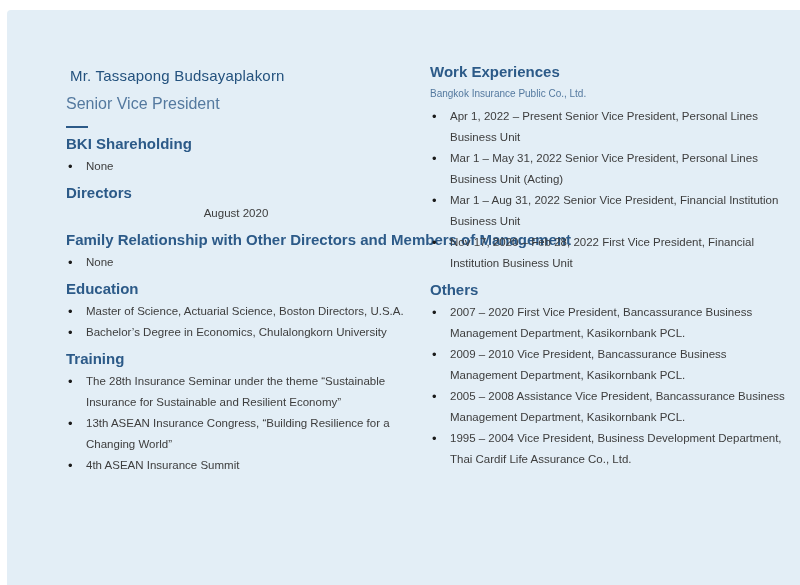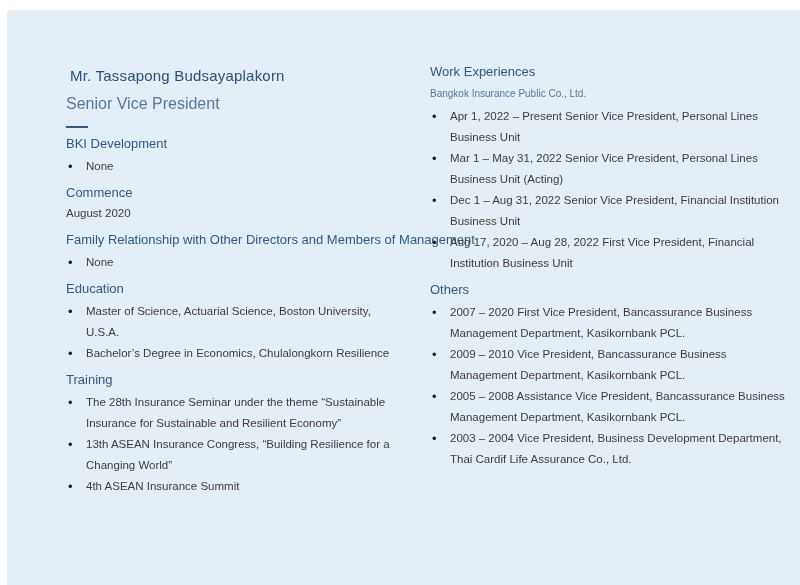--- a/index.html
+++ b/index.html
@@ -42,23 +42,23 @@
     color: var(--subheading-color, #54799f);
   }
   .divider {
     width: 22px;
     height: 2px;
     background: var(--heading-color, #2c5a88);
     margin-top: 14px;
   }
   h2.section-heading {
     margin: 8px 0 0 0;
-    font-size: 13px;
+    font-size: 15px;
     line-height: 16px;
-    font-weight: 400;
+    font-weight: 700;
     color: var(--heading-color, #2c5a88);
   }
   h2.nowrap { white-space: nowrap; }
   .subhead {
     margin-top: 6px;
     font-size: 10px;
     line-height: 16px;
     color: var(--subheading-color, #54799f);
   }
   ul.bullet-list {
@@ -77,57 +77,58 @@
     position: absolute;
     left: 2px;
     top: 0;
     font-size: 13px;
     color: #1a1a1a;
   }
   .text-para {
     margin-top: 2px;
     font-size: 11.5px;
     line-height: 21px;
+    text-align: center;
   }
 </style>
 </head>
 <body>
 
 <div class="panel">
 
   <div class="col col-left">
 
     <h1 class="person-name">Mr. Tassapong Budsayaplakorn</h1>
     <div class="subtitle">Senior Vice President</div>
     <div class="divider"></div>
 
     <section>
-      <h2 class="section-heading">BKI Development</h2>
+      <h2 class="section-heading">BKI Shareholding</h2>
       <ul class="bullet-list">
         <li>None</li>
       </ul>
     </section>
 
     <section>
-      <h2 class="section-heading">Commence</h2>
+      <h2 class="section-heading">Directors</h2>
       <div class="text-para">August 2020</div>
     </section>
 
     <section>
       <h2 class="section-heading nowrap">Family Relationship with Other Directors and Members of Management</h2>
       <ul class="bullet-list">
         <li>None</li>
       </ul>
     </section>
 
     <section>
       <h2 class="section-heading">Education</h2>
       <ul class="bullet-list">
-        <li>Master of Science, Actuarial Science, Boston University, U.S.A.</li>
-        <li>Bachelor’s Degree in Economics, Chulalongkorn Resilience</li>
+        <li>Master of Science, Actuarial Science, Boston Directors, U.S.A.</li>
+        <li>Bachelor’s Degree in Economics, Chulalongkorn University</li>
       </ul>
     </section>
 
     <section>
       <h2 class="section-heading">Training</h2>
       <ul class="bullet-list">
         <li>The 28th Insurance Seminar under the theme “Sustainable Insurance for Sustainable and Resilient Economy”</li>
         <li>13th ASEAN Insurance Congress, “Building Resilience for a Changing World”</li>
         <li>4th ASEAN Insurance Summit</li>
       </ul>
@@ -136,29 +137,29 @@
   </div>
 
   <div class="col col-right">
 
     <section>
       <h2 class="section-heading" style="margin-top:0">Work Experiences</h2>
       <div class="subhead">Bangkok Insurance Public Co., Ltd.</div>
       <ul class="bullet-list">
         <li>Apr 1, 2022 – Present Senior Vice President, Personal Lines Business Unit</li>
         <li>Mar 1 – May 31, 2022 Senior Vice President, Personal Lines Business Unit (Acting)</li>
-        <li>Dec 1 – Aug 31, 2022  Senior Vice President, Financial Institution Business Unit</li>
-        <li>Aug 17, 2020 – Aug 28, 2022 First Vice President, Financial Institution Business Unit</li>
+        <li>Mar 1 – Aug 31, 2022  Senior Vice President, Financial Institution Business Unit</li>
+        <li>Nov 17, 2020 – Feb 28, 2022 First Vice President, Financial Institution Business Unit</li>
       </ul>
     </section>
 
     <section>
       <h2 class="section-heading">Others</h2>
       <ul class="bullet-list">
         <li>2007 – 2020 First Vice President, Bancassurance Business Management Department, Kasikornbank PCL.</li>
         <li>2009 – 2010 Vice President, Bancassurance Business Management Department, Kasikornbank PCL.</li>
         <li>2005 – 2008 Assistance Vice President, Bancassurance Business Management Department, Kasikornbank PCL.</li>
-        <li>2003 – 2004 Vice President, Business Development Department, Thai Cardif Life Assurance Co., Ltd.</li>
+        <li>1995 – 2004 Vice President, Business Development Department, Thai Cardif Life Assurance Co., Ltd.</li>
       </ul>
     </section>
 
   </div>
 </div>
 
 </body></html>

